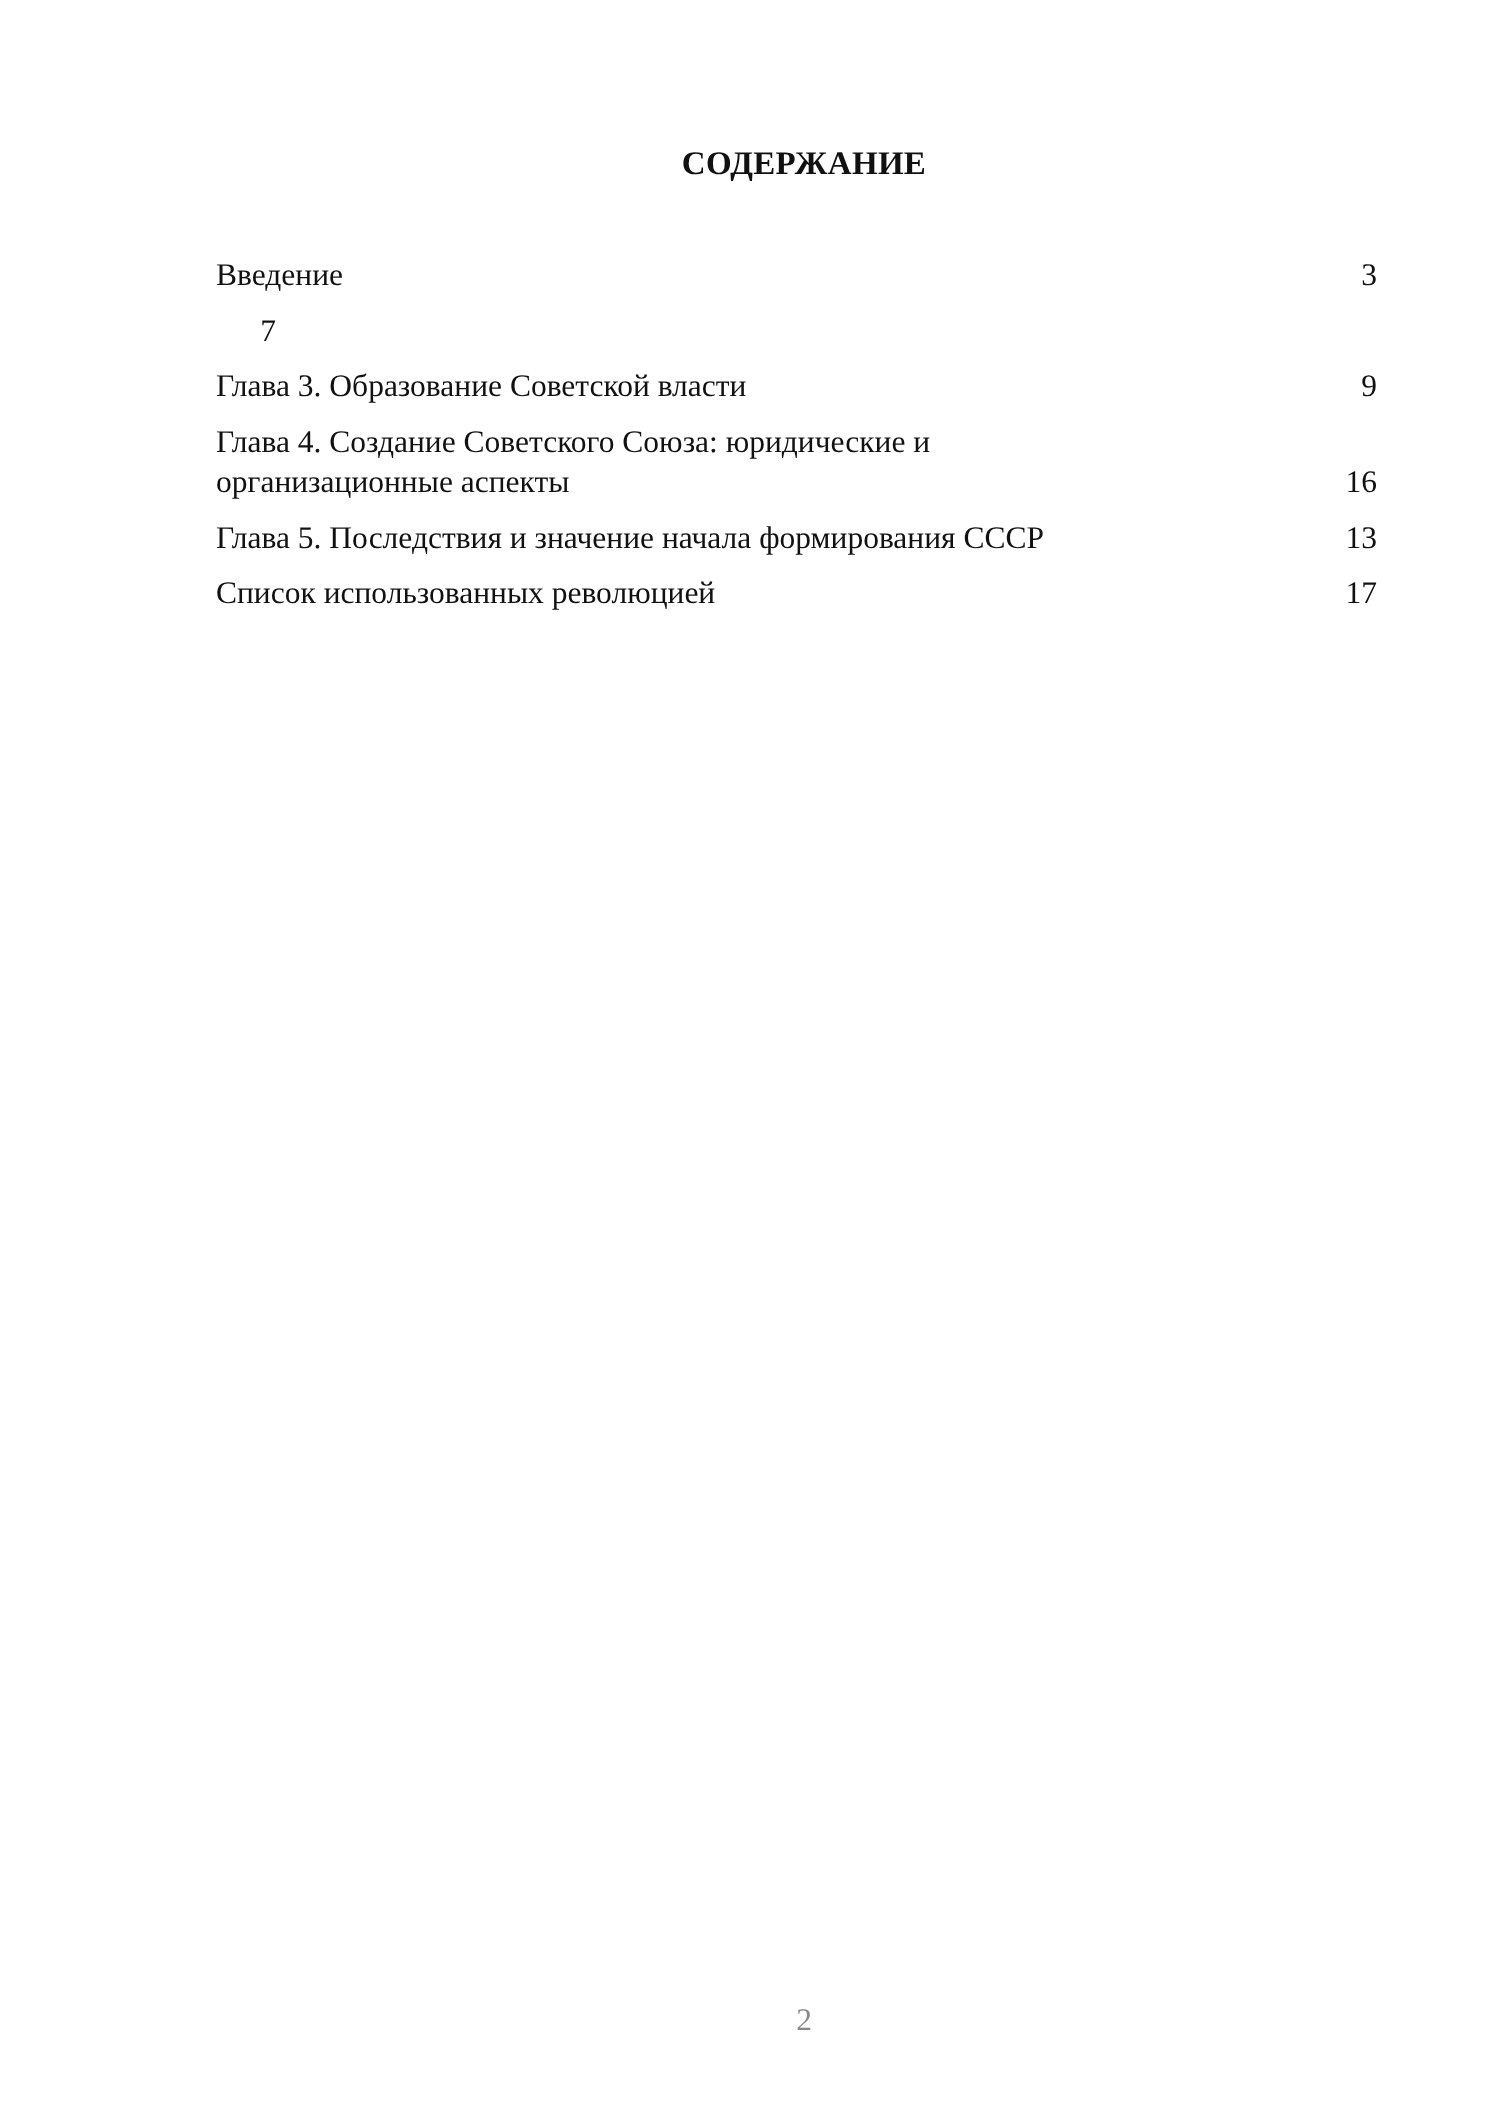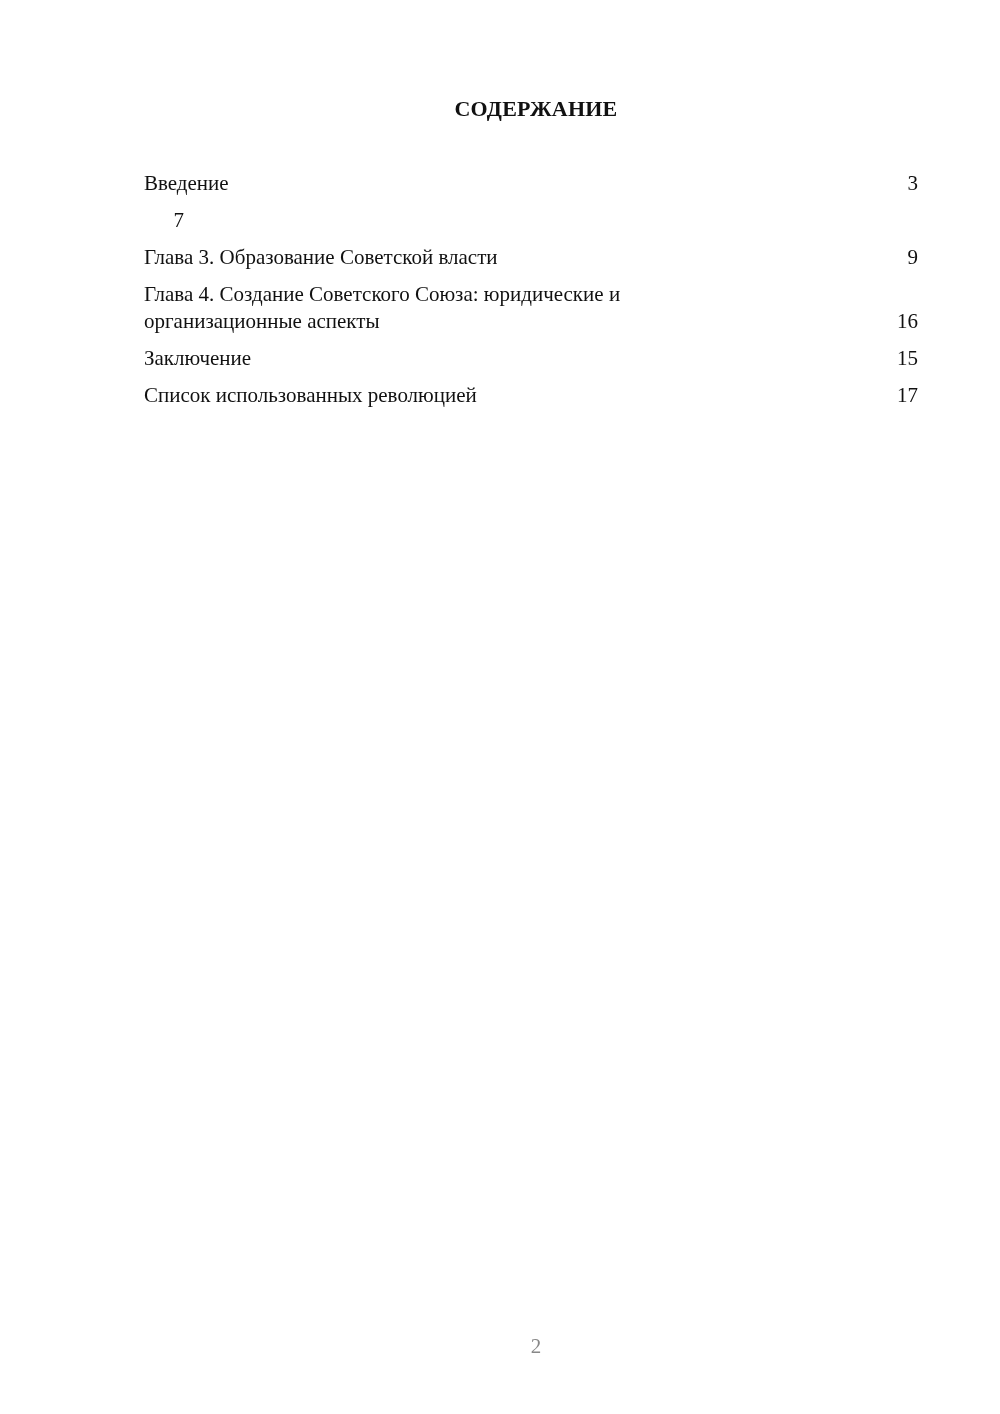--- a/index.html
+++ b/index.html
@@ -74,22 +74,22 @@
     <div class="toc-entry">
       <span class="toc-label">Глава 3. Образование Советской власти</span>
       <span class="toc-page">9</span>
     </div>
     <div class="toc-entry">
       <span class="toc-label">Глава 4. Создание Советского Союза: юридические и
 организационные аспекты</span>
       <span class="toc-page">16</span>
     </div>
     <div class="toc-entry">
-      <span class="toc-label">Заключение</span>
-      <span class="toc-page">15</span>
+      <span class="toc-label">Глава 5. Последствия и значение начала формирования СССР</span>
+      <span class="toc-page">13</span>
     </div>
     <div class="toc-entry">
       <span class="toc-label">Список использованных революцией</span>
       <span class="toc-page">17</span>
     </div>
   </div>
 
   <div class="page-number">2</div>
 </div>
 

